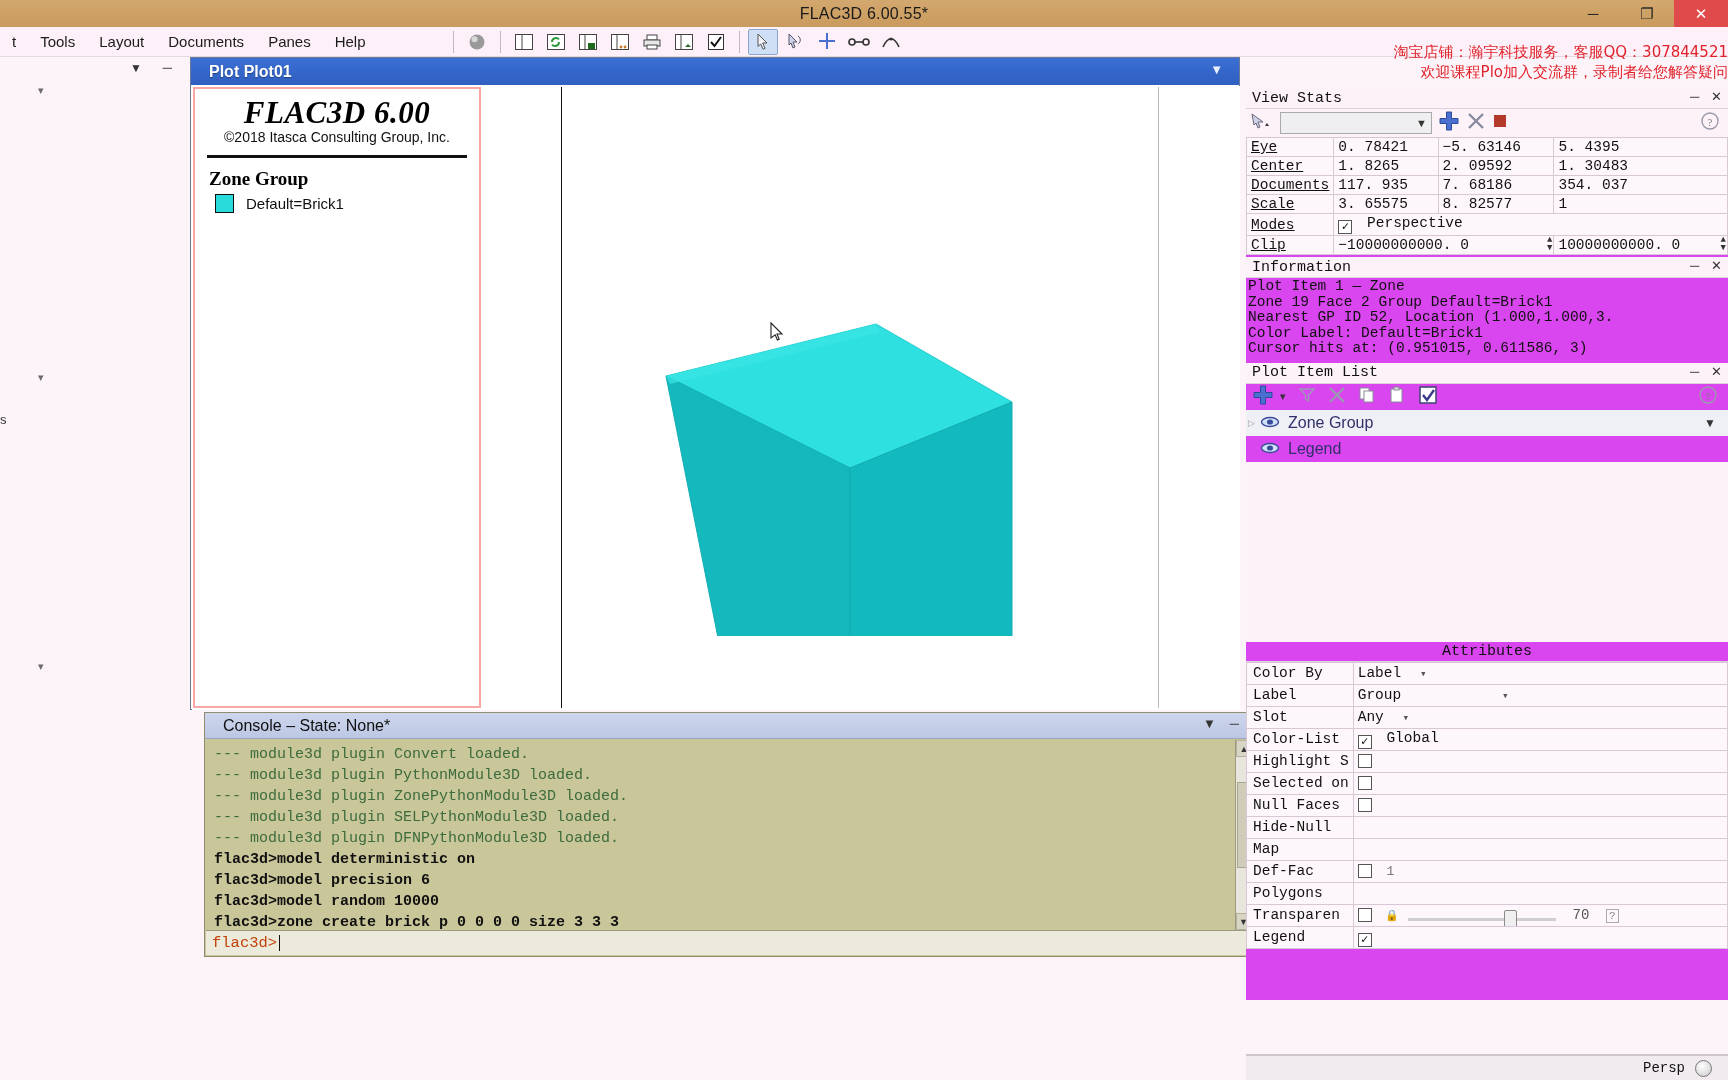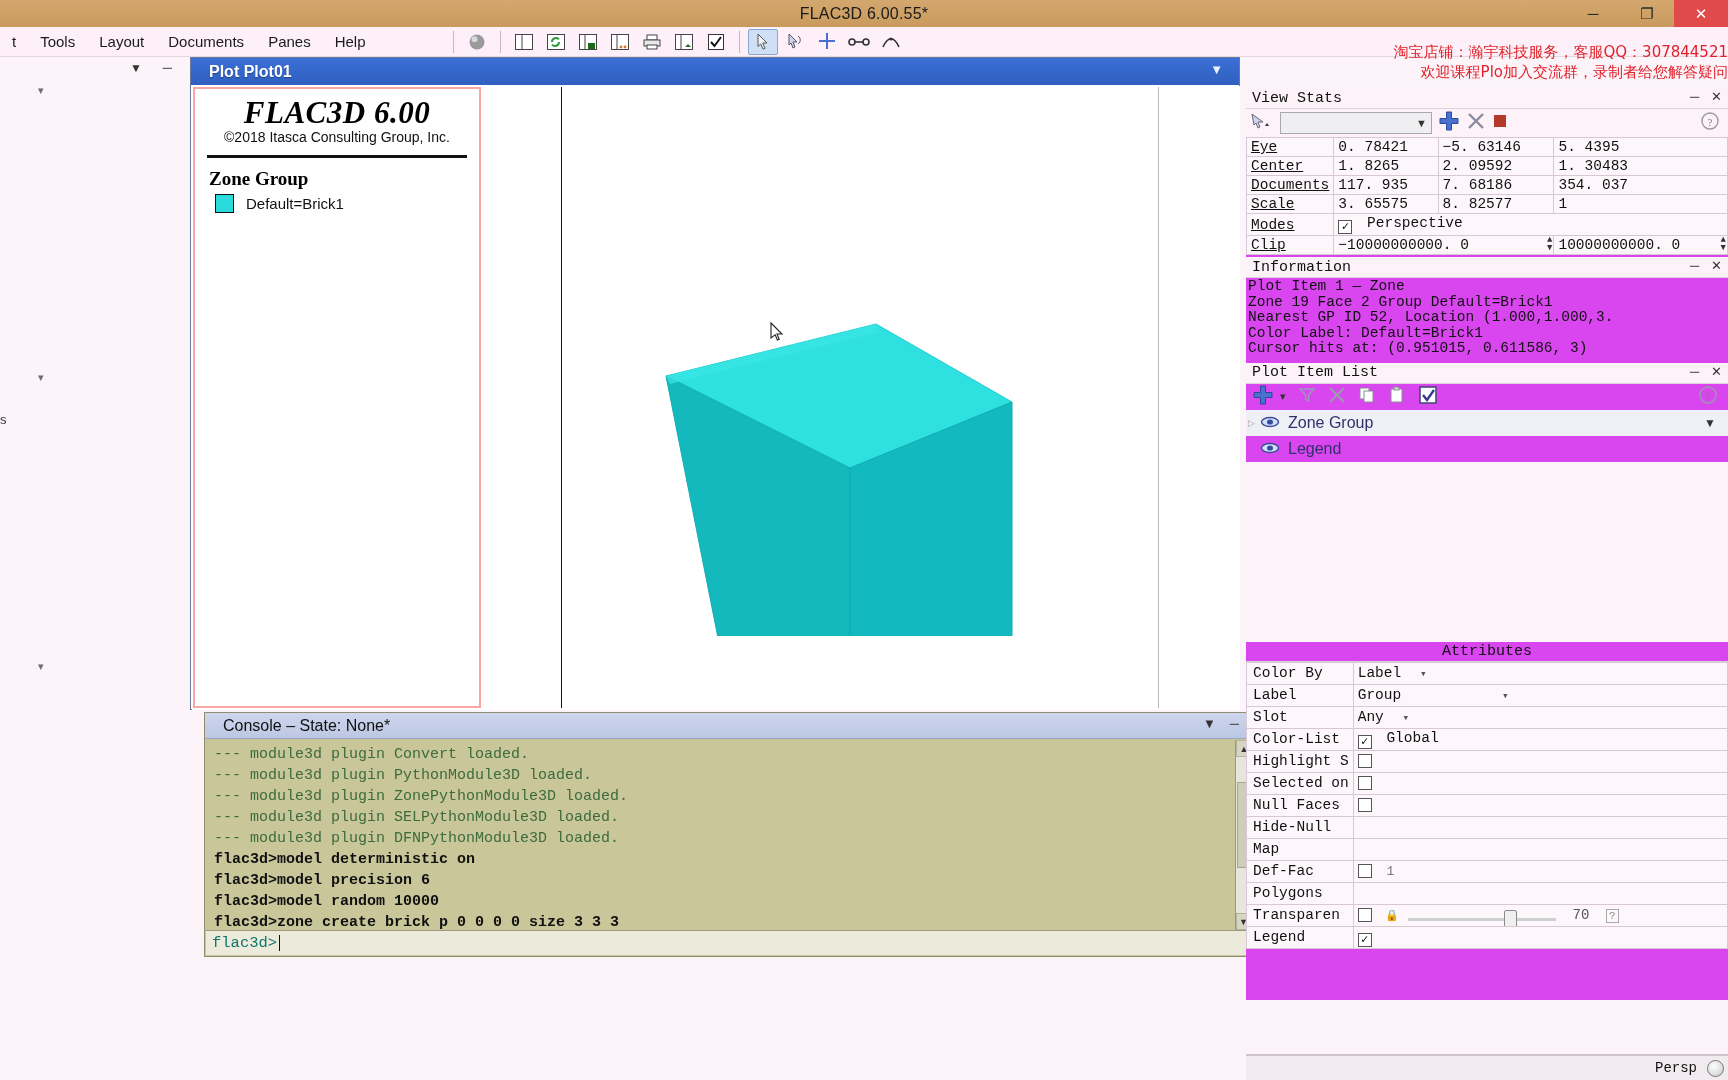--- a/index.html
+++ b/index.html
@@ -146,21 +146,21 @@
     background:#e8e6dc; border-left:1px solid #9b9982;
   }
   #console-scroll .arw{ height:17px; background:#d8d5c5; text-align:center; font-size:9px;
                         color:#333; line-height:17px; border:1px solid #b5b39c;}
   #console-scroll .thumb{ position:absolute; top:42px; left:1px; width:14px; height:86px;
                           background:#cfccb9; border:1px solid #a9a790; }
   #console-input{
     position:absolute; left:1px; bottom:1px; width:1047px; height:25px;
     background:#eceada; border-top:1px solid #9b9982; display:flex; align-items:center;
   }
-  #console-input .pr{ font-family:"Liberation Mono", monospace; font-size:15.5px; color:#0f766e; padding-left:6px; }
+  #console-input .pr{ font-family:"Liberation Mono", monospace; font-size:15.5px; color:#c2410c; padding-left:6px; }
   #console-input .caret{ width:1px; height:16px; background:#111; margin-left:2px; }
 
   
   #dock{
     position:absolute; left:1246px; top:88px; width:482px; height:912px;
     background:#d946ef;
   }
   .panel-title{
     display:flex; align-items:center; position:relative; height:21px;
     background:#fdf2f8; border-bottom:1px solid #ded0dd;
@@ -215,21 +215,21 @@
     font-size:12px; color:#000;
   }
   .dcar{ color:#555; font-size:11px; margin-left:10px; }
   .slider{ display:inline-flex; align-items:center; gap:0; vertical-align:-2px; }
   .slider .track{ width:148px; height:3px; background:#cfcfcf; position:relative; }
   .slider .knob{ position:absolute; left:96px; top:-8px; width:13px; height:19px;
                  background:#efefef; border:1px solid #8b8b8b; border-radius:2px;}
   #statusbar{
     position:absolute; left:1246px; bottom:0; width:482px; height:26px;
     background:#f1eaef; border-top:2px solid #cfc3ce; display:flex;
-    align-items:center; justify-content:flex-end; gap:10px; padding-right:4px;
+    align-items:center; justify-content:flex-end; gap:10px; padding-right:16px;
   }
   #statusbar .sp{ font-family:"Liberation Mono", monospace; font-size:14px; color:#111; }
   #statusbar .globe{ width:17px; height:17px; border:1px solid #777; border-radius:50%;
                      background:radial-gradient(circle at 40% 35%, #fff, #c9c9c9); }
   .tri{ display:inline-block; }
 </style>
 </head>
 <body>
 
 <div id="titlebar">

